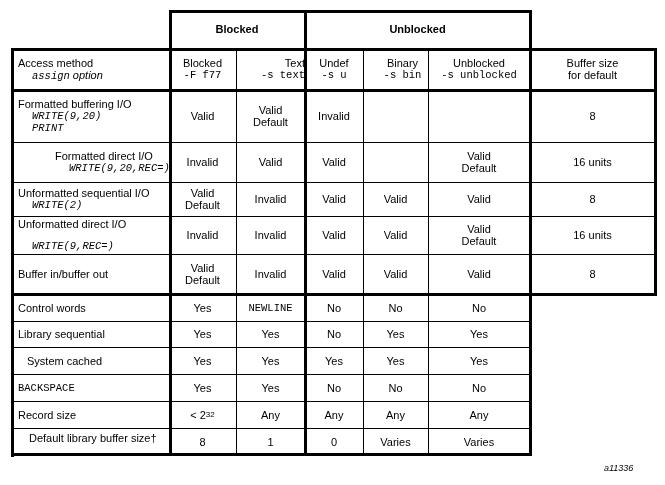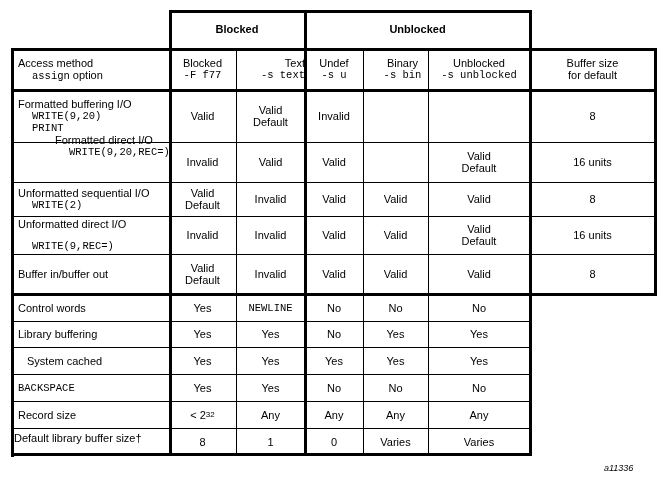--- a/index.html
+++ b/index.html
@@ -5,21 +5,21 @@
     html, body { margin:0; padding:0; background:#fff; }
     body { width:665px; height:485px; position:relative; overflow:hidden;
            font-family:"Liberation Sans", sans-serif; font-size:11px; color:#000; }
     .hline { position:absolute; background:#000; }
     .vline { position:absolute; background:#000; }
     .cell { position:absolute; display:flex; flex-direction:column; align-items:center;
             justify-content:center; text-align:center; line-height:12px; font-size:11px; }
     .lcell { position:absolute; display:flex; flex-direction:column; justify-content:center;
              padding-left:7px; line-height:12px; font-size:11px; }
     .mono { font-family:"Liberation Mono", monospace; font-size:10.5px; }
-    .indent { padding-left:14px; }
+    .indent { padding-left:14px;font-style:italic; }
     .bold { font-weight:bold; }
     sup { font-size:8px; line-height:0; }
     .figid { position:absolute; left:604px; top:463px; font-size:9px; font-style:italic; }
   </style>
 </head>
 <body>
 
 <div id="table"></div>
 
 <div class="cell bold" style="left:169px;top:10px;width:136px;height:38px;">Blocked</div>
@@ -66,21 +66,21 @@
     <div class="cell" style="left: 236px; top: 90px; width: 69px; height: 52px;">
       <span>Valid</span>
       <span>Default</span>
     </div>
     <div class="cell" style="left: 305px; top: 90px; width: 58px; height: 52px;">
       <span>Invalid</span>
     </div>
     <div class="cell" style="left: 363px; top: 90px; width: 65px; height: 52px;"></div>
     <div class="cell" style="left: 428px; top: 90px; width: 102px; height: 52px;"></div>
     <div class="cell" style="left: 530px; top: 90px; width: 125px; height: 52px;">8</div>
-    <div class="lcell" style="left: 11px; top: 126px; width: 158px; height: 40px; padding-left: 44px;">
+    <div class="lcell" style="left: 11px; top: 142px; width: 158px; height: 40px; padding-left: 44px;">
       <span>Formatted direct I/O</span>
       <span class="mono indent">WRITE(9,20,REC=)</span>
     </div>
     <div class="cell" style="left: 169px; top: 142px; width: 67px; height: 40px;">
       <span>Invalid</span>
     </div>
     <div class="cell" style="left: 236px; top: 142px; width: 69px; height: 40px;">
       <span>Valid</span>
     </div>
     <div class="cell" style="left: 305px; top: 142px; width: 58px; height: 40px;">
@@ -163,21 +163,21 @@
     </div>
     <div class="cell" style="left: 305px; top: 294px; width: 58px; height: 27px; flex-direction: row;">
       <span>No</span>
     </div>
     <div class="cell" style="left: 363px; top: 294px; width: 65px; height: 27px; flex-direction: row;">
       <span>No</span>
     </div>
     <div class="cell" style="left: 428px; top: 294px; width: 102px; height: 27px; flex-direction: row;">
       <span>No</span>
     </div>
-    <div class="lcell" style="left: 11px; top: 321px; width: 158px; height: 26px;">Library buffering</div>
+    <div class="lcell" style="left: 11px; top: 321px; width: 158px; height: 26px;">Library sequential</div>
     <div class="cell" style="left: 169px; top: 321px; width: 67px; height: 26px; flex-direction: row;">
       <span>Yes</span>
     </div>
     <div class="cell" style="left: 236px; top: 321px; width: 69px; height: 26px; flex-direction: row;">
       <span>Yes</span>
     </div>
     <div class="cell" style="left: 305px; top: 321px; width: 58px; height: 26px; flex-direction: row;">
       <span>No</span>
     </div>
     <div class="cell" style="left: 363px; top: 321px; width: 65px; height: 26px; flex-direction: row;">
@@ -228,21 +228,21 @@
     </div>
     <div class="cell" style="left: 305px; top: 401px; width: 58px; height: 27px; flex-direction: row;">
       <span>Any</span>
     </div>
     <div class="cell" style="left: 363px; top: 401px; width: 65px; height: 27px; flex-direction: row;">
       <span>Any</span>
     </div>
     <div class="cell" style="left: 428px; top: 401px; width: 102px; height: 27px; flex-direction: row;">
       <span>Any</span>
     </div>
-    <div class="lcell" style="left: 7px; top: 428px; width: 158px; height: 19px;">Default library buffer size†</div>
+    <div class="lcell" style="left: 22px; top: 428px; width: 158px; height: 19px;">Default library buffer size†</div>
     <div class="cell" style="left: 169px; top: 428px; width: 67px; height: 27px; flex-direction: row;">
       <span>8</span>
     </div>
     <div class="cell" style="left: 236px; top: 428px; width: 69px; height: 27px; flex-direction: row;">
       <span>1</span>
     </div>
     <div class="cell" style="left: 305px; top: 428px; width: 58px; height: 27px; flex-direction: row;">
       <span>0</span>
     </div>
     <div class="cell" style="left: 363px; top: 428px; width: 65px; height: 27px; flex-direction: row;">

